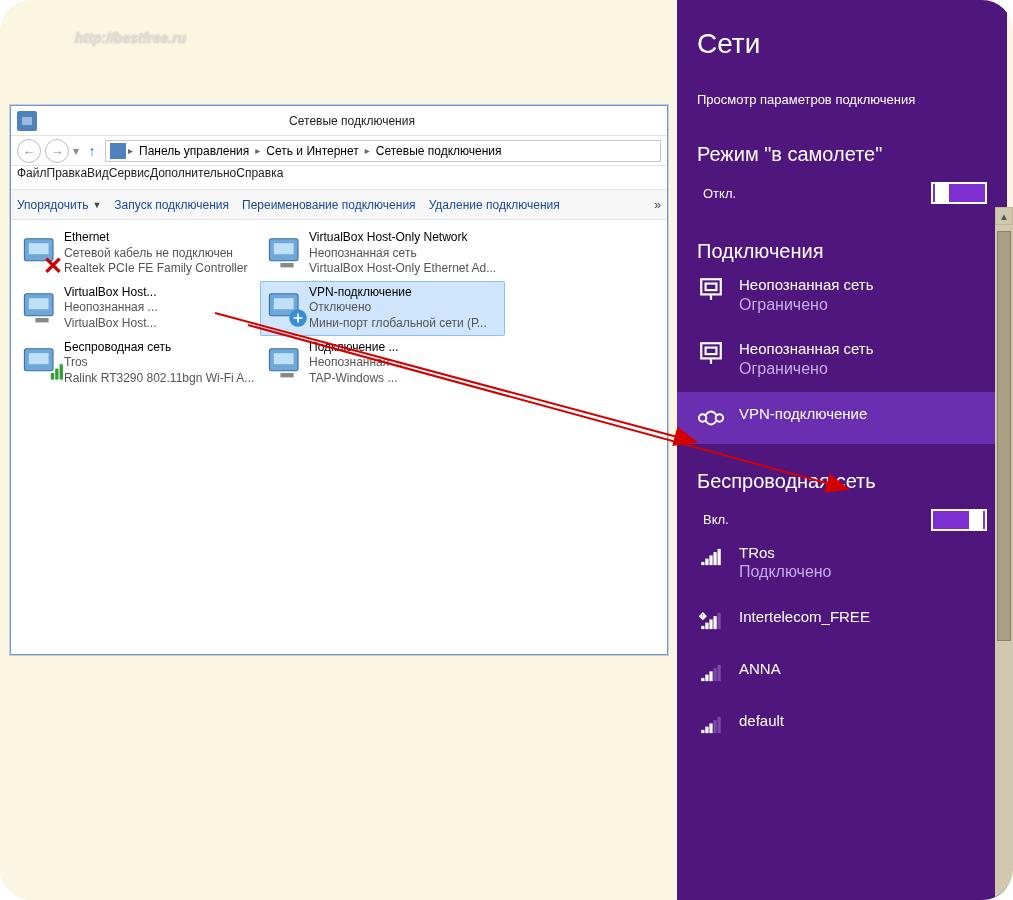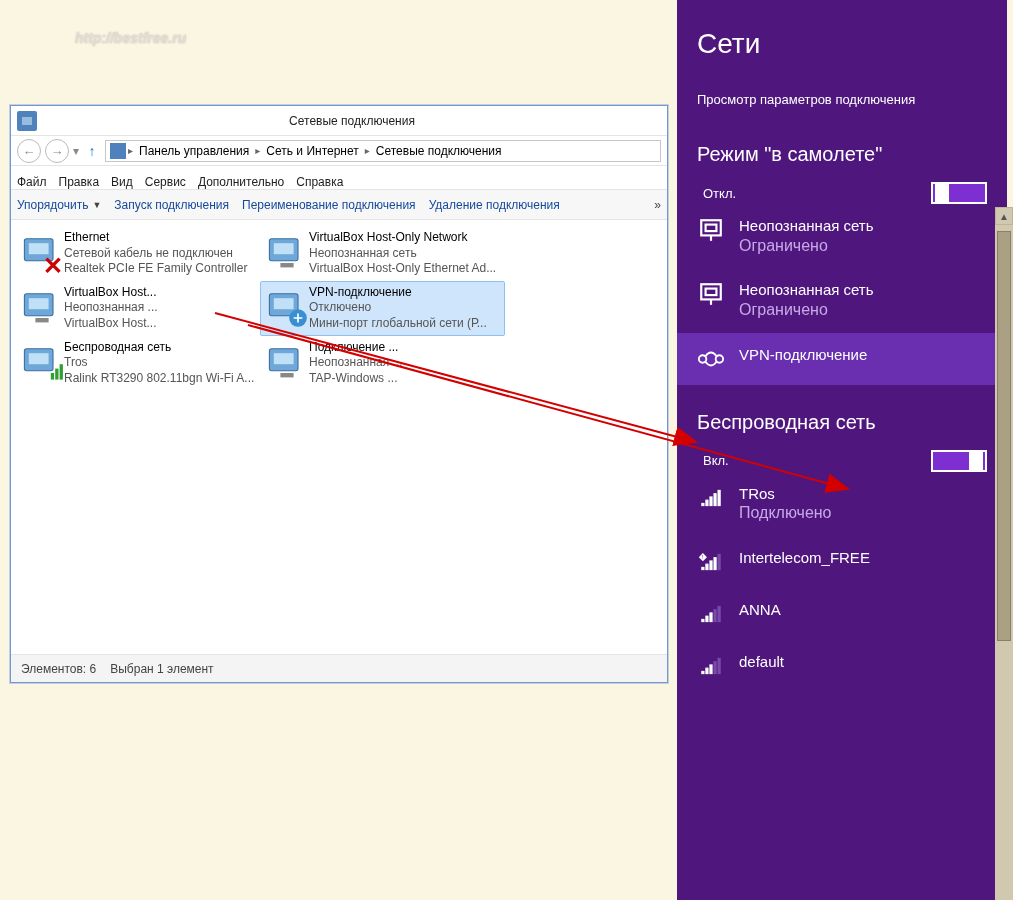--- a/index.html
+++ b/index.html
@@ -1,35 +1,35 @@
 <!DOCTYPE html>
 <html><head>
 <meta charset="utf-8">
 <style>
   * { box-sizing: border-box; }
   html,body { margin:0; padding:0; font-family: "Segoe UI", Tahoma, sans-serif; font-size:12px; }
-  .root { width:1013px; height:900px; position:relative; background:#fbf6e1; overflow:hidden; }
+  .root { width:1013px; height:900px; position:relative; background:#fbf6e1; overflow:hidden;border-radius:31px; }
   .watermark { position:absolute; top:30px; left:75px; color:#d0d0d0; font-weight:bold; font-style:italic; font-size:14px; text-shadow:0 0 2px #888; opacity:.6; }
 
   
   .explorer { position:absolute; top:105px; left:10px; width:658px; background:#fff; border:1px solid #6b9bd2; box-shadow:0 0 0 1px #ccd; }
   .titlebar { height:30px; background:#fff; border-bottom:1px solid #e4e4e4; display:flex; align-items:center; }
   .tb-icon { width:20px; height:20px; margin-left:6px; background:#4f81bd; border-radius:2px; display:flex; align-items:center; justify-content:center; }
   .tb-icon::after{content:"";width:10px;height:8px;background:#9bd; }
   .titlecap{ flex:1; text-align:center; font-size:12px; color:#222; }
 
   .addrbar { height:30px; background:#fff; border-bottom:1px solid #e4e4e4; display:flex; align-items:center; padding:0 6px; gap:4px; }
   .navcircle{ width:24px; height:24px; border:1px solid #bbb; border-radius:50%; display:flex; align-items:center; justify-content:center; color:#888; font-size:13px;}
   .navup{width:18px;height:18px;display:flex;align-items:center;justify-content:center;color:#1a72cf;font-size:14px;}
   .bc-bar{flex:1; height:22px; border:1px solid #c7c7c7; display:flex; align-items:center; padding:0 4px; gap:2px; overflow:hidden;}
   .bc-icon{width:16px;height:16px;background:#4f81bd;}
   .crumb{color:#000000; padding:0 4px; white-space:nowrap; font-size:12px;}
   .crumb-sep{color:#666; font-size:10px;}
 
-  .menubar{height:24px; background:#fff; border-bottom:1px solid #e4e4e4; display:flex; align-items:flex-end; padding:0 6px; gap:12px;}
+  .menubar{height:24px; background:#fff; border-bottom:1px solid #e4e4e4; display:flex; align-items:flex-start; padding:0 6px; gap:0;}
   .menubar span{color:#222;}
 
   .toolbar{height:30px; background:#f7f7f7; border-bottom:1px solid #e4e4e4; display:flex; align-items:center; padding:0 6px; gap:13px; color:#16499a;}
   .tbtn{display:flex;align-items:center;gap:4px;white-space:nowrap;}
   .tri{font-size:9px;color:#444;}
   .chev{margin-left:auto;color:#444;}
 
   .content{padding:6px 4px 4px 4px;}
   .conns{display:flex;flex-wrap:wrap;}
   .conn{width:245px; padding:3px 4px; display:flex; border:1px solid transparent; border-radius:2px;}
@@ -205,41 +205,38 @@
     <div class="cinfo">
               <div class="cname">Подключение ...</div>
     <div class="cline">Неопознанная ...</div>
     <div class="cline">TAP-Windows ...</div>
             </div>
           </div>
         </div>
       <div class="spacer"></div>
     </div>
 
-    <div class="statusbar">
-      <span>Элементов: 6</span>
-      <span>Выбран 1 элемент</span>
-    </div>
   </div>
 
   <div class="charms">
     <div class="scrolltrack">
       <div class="scrollarrow top">▲</div>
       <div class="scrollthumb"></div>
     </div>
     <div class="ch-pad">
       <div class="ch-h1">Сети</div>
       <div class="ch-link">Просмотр параметров подключения</div>
       <div class="ch-sec">Режим "в самолете"</div>
       <div class="toggle-row">
         <span class="clabel">Откл.</span>
         <div class="toggle on" style="background:#7e2fd2;">
             <div class="knob" style="margin-left:2px;margin-right:auto;"></div>
           </div>
       </div>
+      <div class="ch-sec">Подключения</div>
     </div>
 
     <div id="charms-conns">
         <div class="net-item">
           <div class="ni-icon eth-icon">
             <svg viewBox="0 0 24 24">
               <rect x="3" y="3" width="18" height="14" fill="none" stroke="#fff" stroke-width="2"></rect>
               <rect x="7" y="7" width="10" height="6" fill="none" stroke="#fff" stroke-width="2"></rect>
               <line x1="12" y1="17" x2="12" y2="22" stroke="#fff" stroke-width="2"></line>
             </svg>

